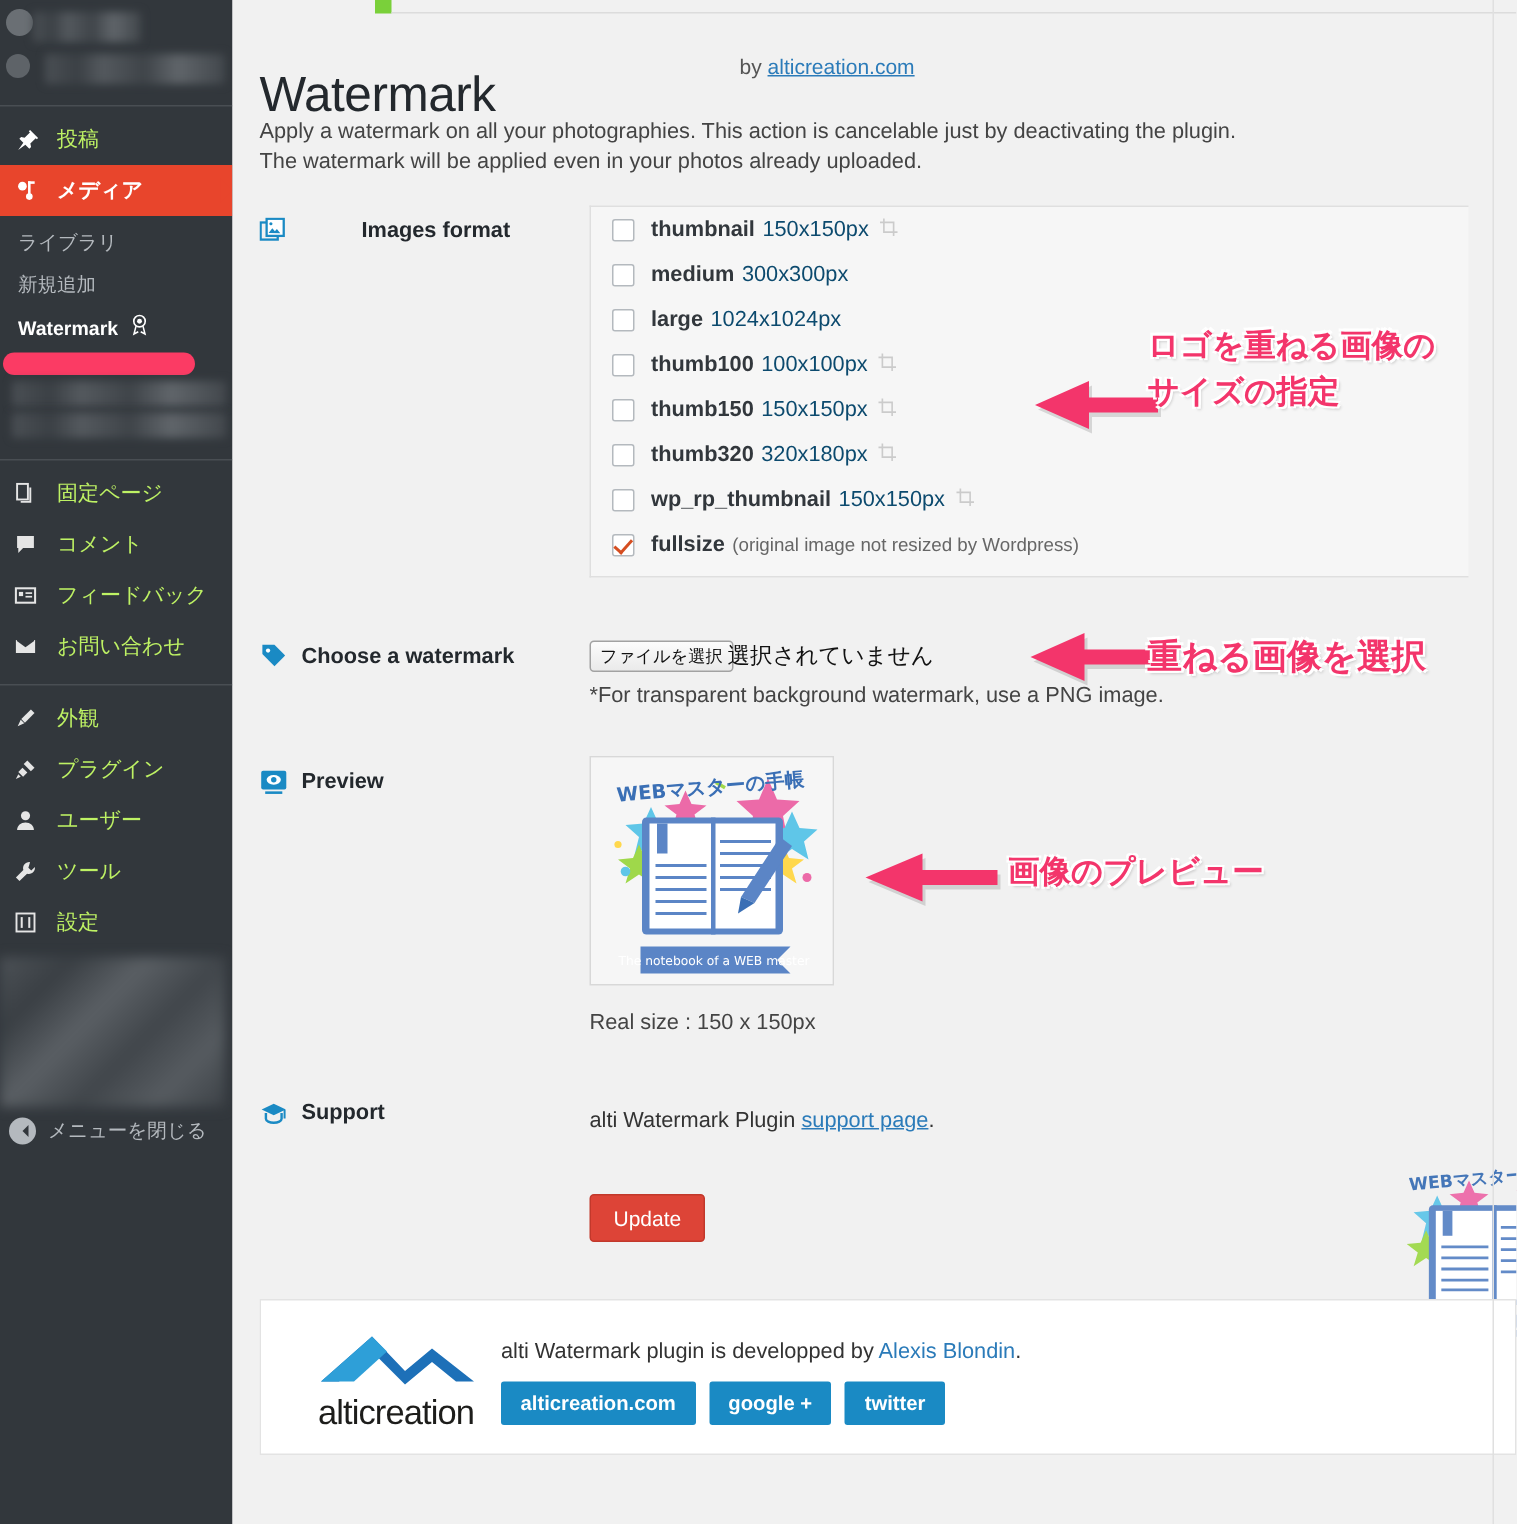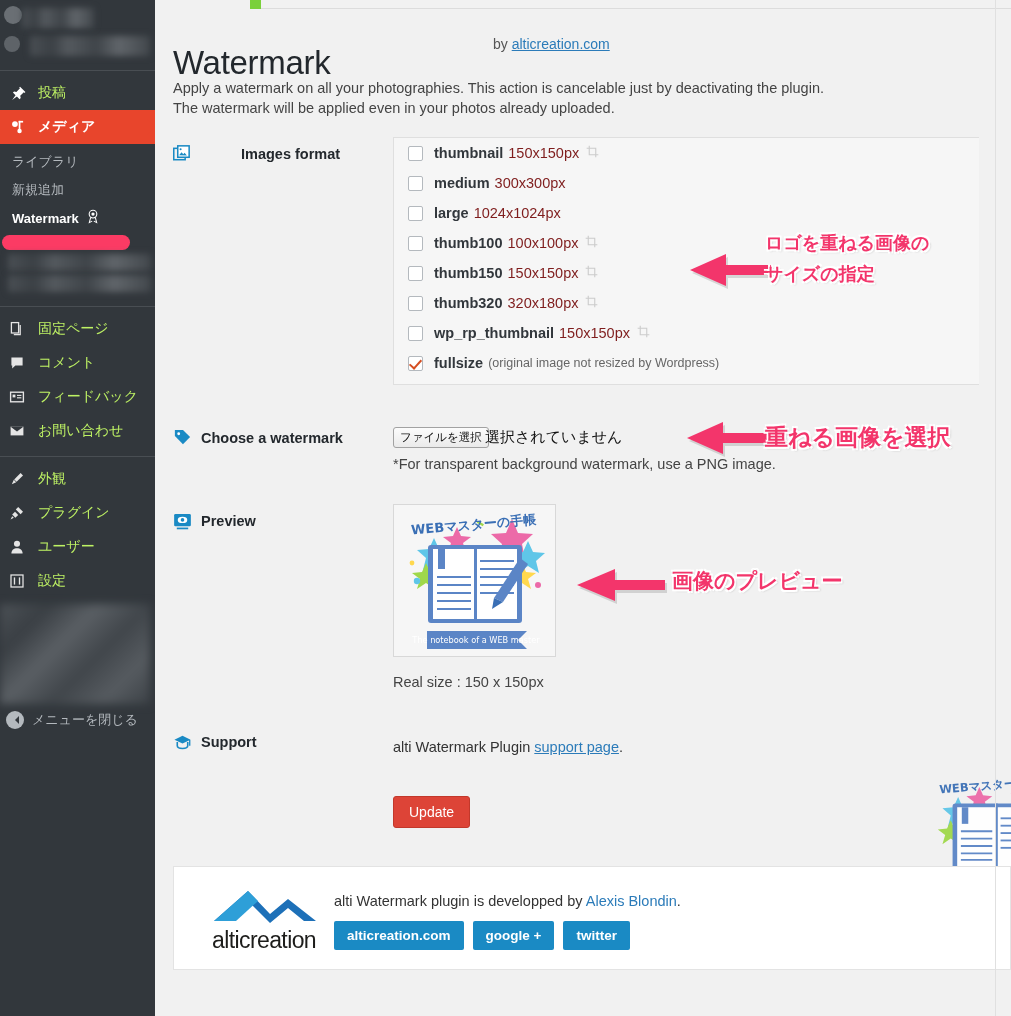--- a/index.html
+++ b/index.html
@@ -96,21 +96,21 @@
     background:#f6f6f6; border:1px solid #dfdfdf; border-right:none;
   }
   .fmt-row { display:flex; align-items:center; height:30px; padding-left:14px; font-size:14.5px;}
   .cbx { width:15px; height:15px; border:1px solid #b4b9be; background:#fff;
          border-radius:2px; margin-right:11px; flex:0 0 15px; position:relative; }
   .cbx.checked::after {
     content:""; position:absolute; left:3px; top:0px; width:5px; height:10px;
     border:solid #d54e21; border-width:0 2.3px 2.3px 0; transform:rotate(42deg);
   }
   .fmt-name { font-weight:bold; color:#32373c; }
-  .fmt-dim  { color:#7f1d1d; margin-left:5px; }
+  .fmt-dim  { color:#0c4a6e; margin-left:5px; }
   .fmt-note { color:#666; margin-left:5px; font-size:12.5px; }
   .crop-ic  { margin-left:7px; opacity:.45; }
 
   
   .file-btn {
     position:absolute; left:238px; top:427px;
     font-size:11.5px; padding:2px 6px;
     border:1px solid #a2a2a2; border-radius:3px;
     background:linear-gradient(#fcfcfc,#eaeaea); color:#111;
     font-family:"Liberation Sans",sans-serif;
@@ -284,20 +284,28 @@
       <span class="lb">プラグイン</span>
     </div>
     <div class="sb-item">
       <span class="ic">
         <svg width="16" height="16" viewBox="0 0 20 20">
             <circle cx="10" cy="6" r="3.8" fill="#e5e5e5"></circle>
             <path fill="#e5e5e5" d="M3 18c0-4 3.2-6.4 7-6.4s7 2.4 7 6.4z"></path>
           </svg>
       </span>
       <span class="lb">ユーザー</span>
+    </div>
+    <div class="sb-item">
+      <span class="ic">
+        <svg width="16" height="16" viewBox="0 0 20 20">
+            <path fill="#e5e5e5" d="M13.8 2.2a5 5 0 00-5.6 6.5L2 15l3 3 6.3-6.2a5 5 0 006.5-5.6l-3 3-2.4-2.4z"></path>
+          </svg>
+      </span>
+      <span class="lb">ツール</span>
     </div>
     <div class="sb-item">
       <span class="ic">
         <svg width="16" height="16" viewBox="0 0 20 20">
             <rect x="2.5" y="2.5" width="15" height="15" fill="none" stroke="#e5e5e5" stroke-width="1.6"></rect>
             <rect x="6" y="5.5" width="1.7" height="9" fill="#e5e5e5"></rect>
             <rect x="12.3" y="5.5" width="1.7" height="9" fill="#e5e5e5"></rect>
           </svg>
       </span>
       <span class="lb">設定</span>
@@ -542,21 +550,21 @@
 
     <div class="cutline" style="left:840px;"></div>
   </div>
 
   <svg class="arrow-svg" style="left:683px; top:248px;" width="92" height="48">
     <g transform="translate(3,3)">
       <path d="M86 14 L40 14 L40 3 L4 19 L40 35 L40 24 L86 24 Z" fill="rgba(0,0,0,0.13)" transform="translate(2,3)"></path>
       <path d="M86 14 L40 14 L40 3 L4 19 L40 35 L40 24 L86 24 Z" fill="#f3356b"></path>
     </g>
   </svg>
-  <div class="anno" style="left:765px; top:227px; font-size:18px; line-height:31px;">
+  <div class="anno" style="left:765px; top:215px; font-size:21px; line-height:31px;">
     <div>ロゴを重ねる画像の</div>
     <div>サイズの指定</div>
   </div>
 
   <svg class="arrow-svg" style="left:680px; top:418px;" width="92" height="42">
     <g transform="translate(3,3)">
       <path d="M86 12 L40 12 L40 1 L4 17 L40 33 L40 22 L86 22 Z" fill="rgba(0,0,0,0.13)" transform="translate(2,3)"></path>
       <path d="M86 12 L40 12 L40 1 L4 17 L40 33 L40 22 L86 22 Z" fill="#f3356b"></path>
     </g>
   </svg>

